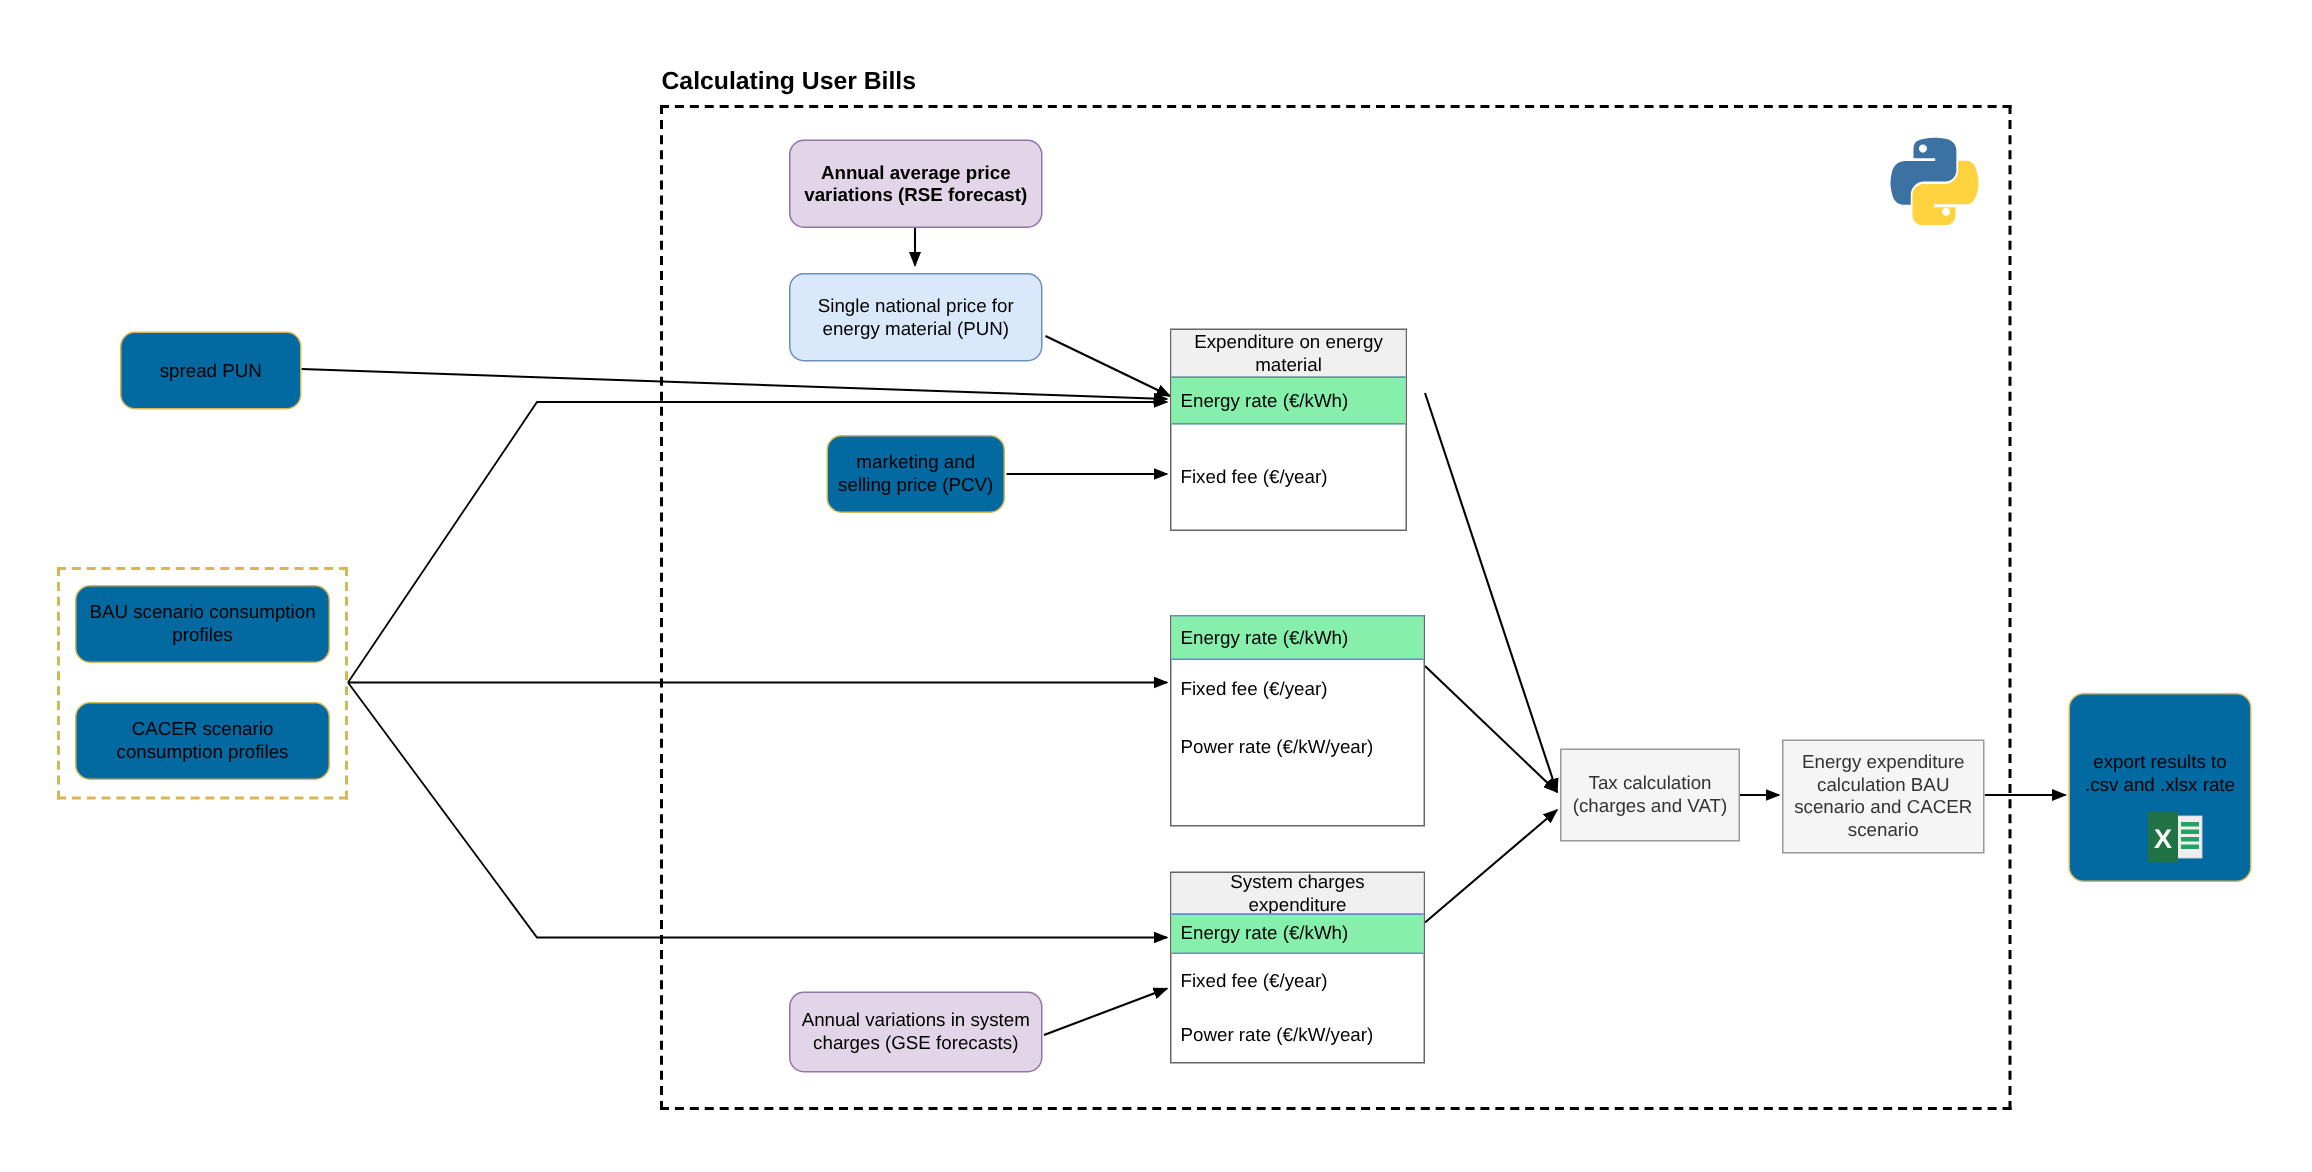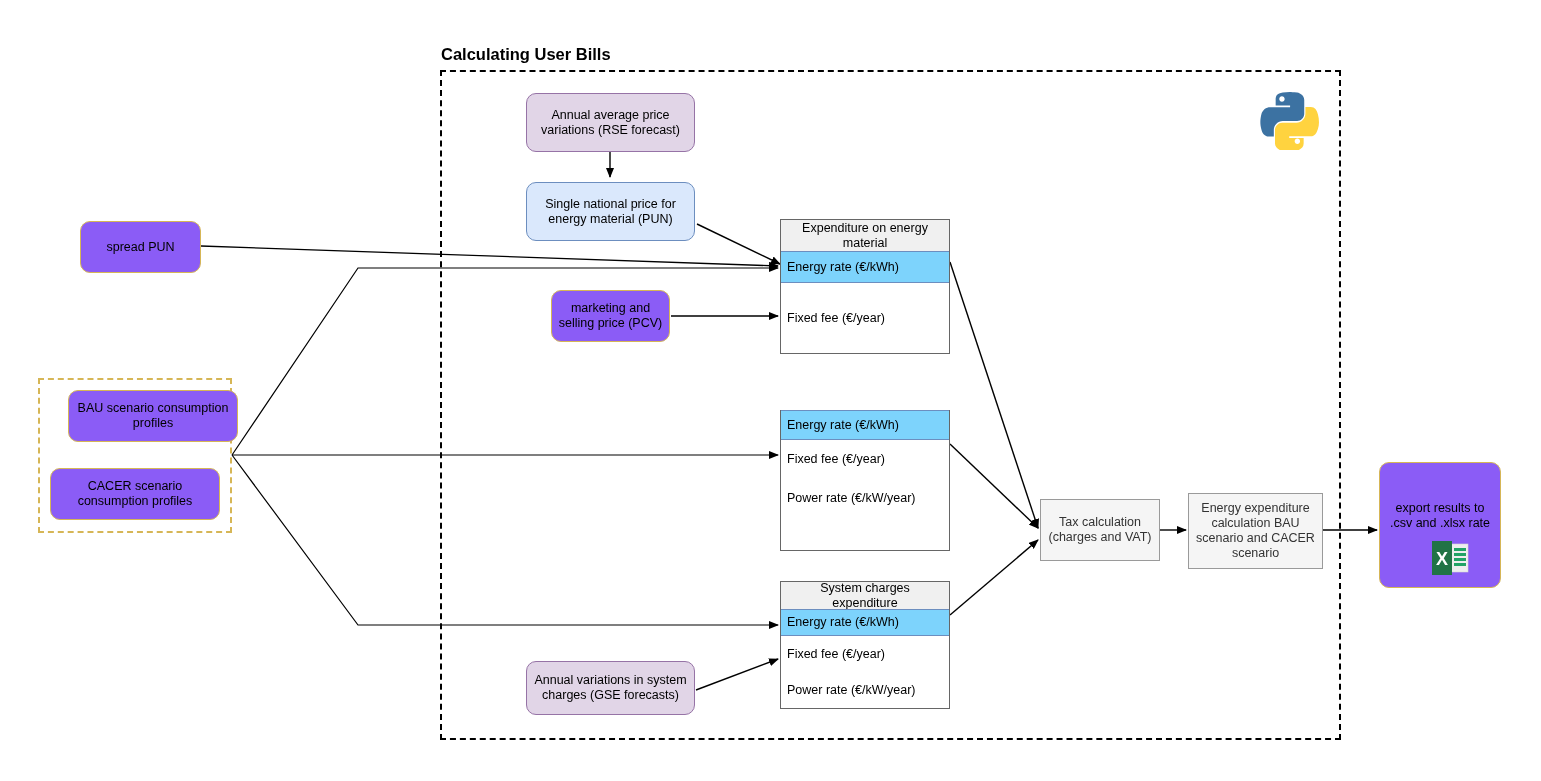--- a/index.html
+++ b/index.html
@@ -29,21 +29,21 @@
     display: flex;
     align-items: center;
     justify-content: center;
     text-align: center;
     font-size: 12.5px;
     line-height: 15px;
     color: #000000;
     padding: 2px 6px;
   }
   .yellow {
-    background: #8b5cf6;
+    background: #0369a1;
     border: 1px solid #d6b656;
     border-radius: 10px;
   }
   .purple {
     background: #e1d5e7;
     border: 1px solid #9673a6;
     border-radius: 10px;
   }
   .blue {
     background: #dae8fc;
@@ -100,21 +100,21 @@
   .table-row {
     box-sizing: border-box;
     font-size: 12.5px;
     line-height: 15px;
     color: #000000;
     padding: 0 6px;
     display: flex;
     align-items: center;
   }
   .table-row.hl {
-    background: #7dd3fc;
+    background: #86efac;
     border-top: 1px solid #6c8ebf;
     border-bottom: 1px solid #6c8ebf;
     margin-top: -1px;
   }
   .py-logo {
     position: absolute;
   }
   .xl-icon {
     position: absolute;
   }
@@ -164,45 +164,45 @@
       <path d="M47.9 19.9v6.6c0 5.1-4.3 9.3-9.2 9.3H23.9c-4 0-7.4 3.5-7.4 7.5v14.1c0 4 3.5 6.4 7.4 7.5 4.7 1.4 9.2 1.6 14.8 0 3.7-1.1 7.4-3.2 7.4-7.5v-5.7H31.2v-1.9h22.2c4.3 0 5.9-3 7.4-7.5 1.5-4.6 1.5-9.1 0-15.1-1.1-4.3-3.1-7.5-7.4-7.5h-5.5zM39.6 52.1c1.6 0 2.8 1.3 2.8 2.8s-1.2 2.8-2.8 2.8c-1.5 0-2.8-1.3-2.8-2.8s1.2-2.8 2.8-2.8z" fill="#ffd33f"></path>
     </svg>
   </div>
 
   <div class="node yellow" style="left:80px; top:221px; width:121px; height:52px;">
     <span class="stack">spread PUN</span>
   </div>
 
   <div class="dashed-group" style="left:38px; top:378px; width:194px; height:155px;"></div>
 
-  <div class="node yellow" style="left:68px; top:390px; width:170px; height:52px;">
+  <div class="node yellow" style="left:50px; top:390px; width:170px; height:52px;">
     <span class="stack">BAU scenario consumption profiles</span>
   </div>
 
   <div class="node yellow" style="left:50px; top:468px; width:170px; height:52px;">
     <span class="stack">CACER scenario consumption profiles</span>
   </div>
 
-  <div class="node purple" style="left:526px; top:93px; width:169px; height:59px;">
+  <div class="node purple" style="left:526px; top:93px; width:169px; height:59px;font-weight:bold;">
     <span class="stack">Annual average price variations (RSE forecast)</span>
   </div>
 
   <div class="node yellow" style="left:551px; top:290px; width:119px; height:52px;">
     <span class="stack">marketing and selling price (PCV)</span>
   </div>
 
   <div class="node blue" style="left:526px; top:182px; width:169px; height:59px;">
     <span class="stack">Single national price for energy material (PUN)</span>
   </div>
 
   <div class="node purple" style="left:526px; top:661px; width:169px; height:54px;">
     <span class="stack">Annual variations in system charges (GSE forecasts)</span>
   </div>
 
-  <div class="table-node" style="left:780px; top:219px; width:170px; height:135px;">
+  <div class="table-node" style="left:780px; top:219px; width:158px; height:135px;">
     <div class="table-header" style="height:32px;">Expenditure on energy material</div>
     <div class="table-row hl" style="height:32px;">Energy rate (€/kWh)</div>
     <div class="table-row" style="height:70px;">Fixed fee (€/year)</div>
   </div>
 
   <div class="table-node" style="left:780px; top:410px; width:170px; height:141px;">
     <div class="table-row hl" style="height:30px;">Energy rate (€/kWh)</div>
     <div class="table-row" style="height:39px;">Fixed fee (€/year)</div>
     <div class="table-row" style="height:39px;">Power rate (€/kW/year)</div>
   </div>

